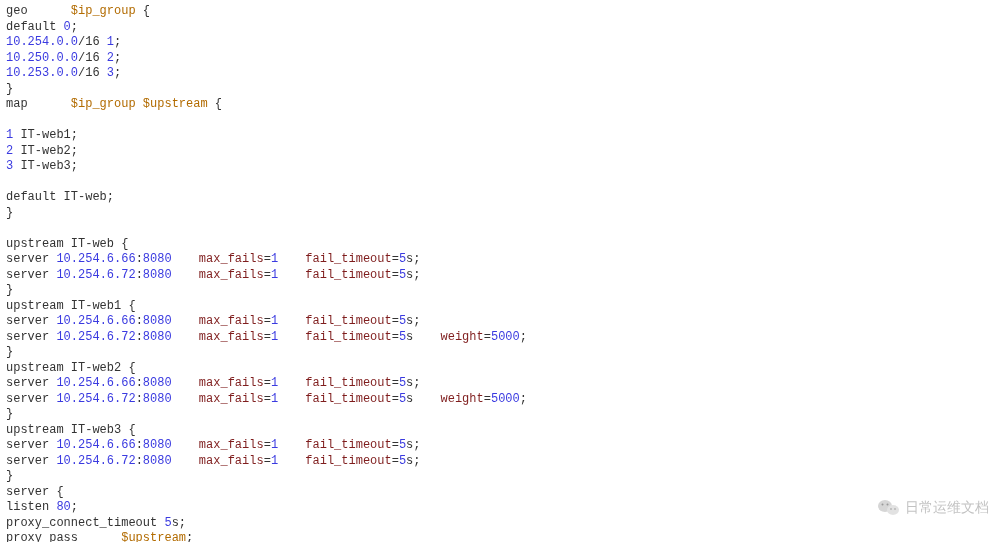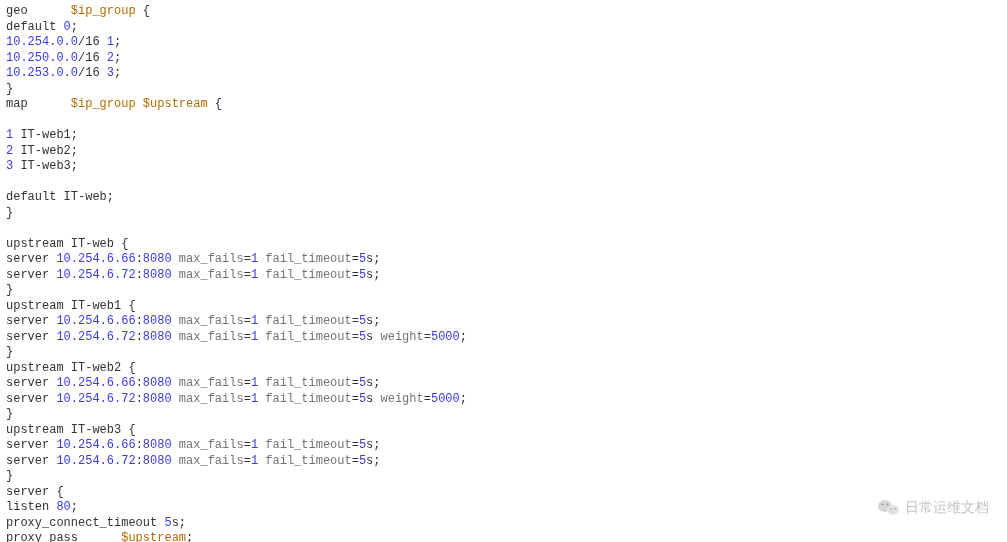--- a/index.html
+++ b/index.html
@@ -15,21 +15,21 @@
     overflow: hidden;
   }
   .code {
     padding: 4px 6px;
     white-space: pre;
   }
   .tok { display: inline; }
   .kw   { color: #333333; }
   .var  { color: #b26b00; margin-left: 36px; }   
   .num  { color: #3a3ae0; }
-  .param{ color: #737373; }
+  .param{ color: #7f1d1d; margin-left: 20px; }
 
   .watermark {
     position: absolute;
     right: 18px;
     bottom: 22px;
     display: flex;
     align-items: center;
     gap: 4px;
     color: #b8b8b8;
     font-family: "Microsoft YaHei", sans-serif;

